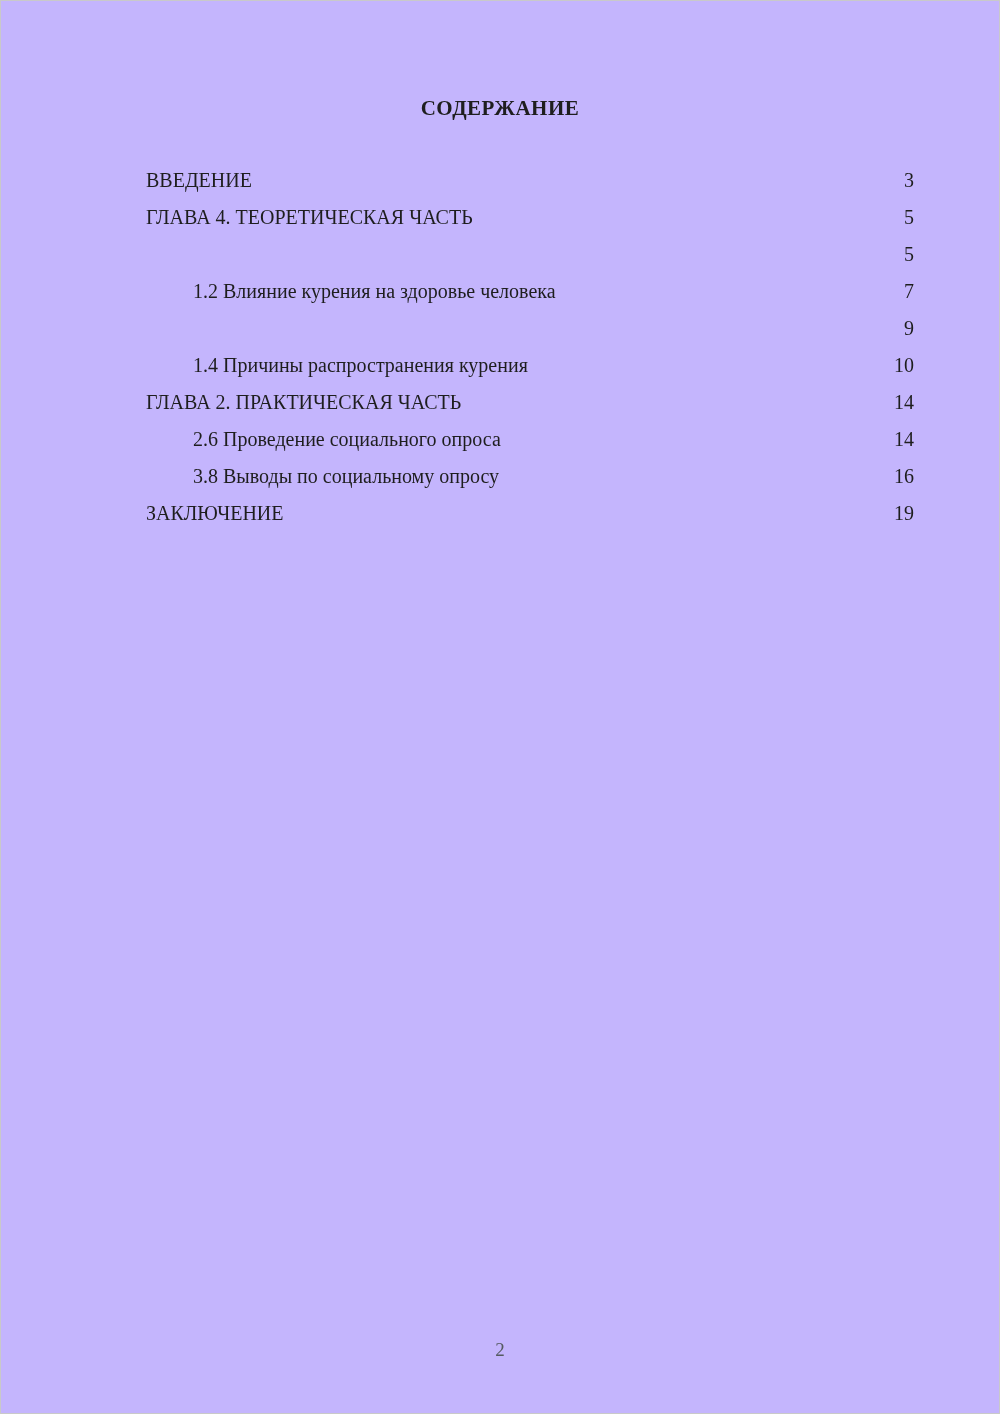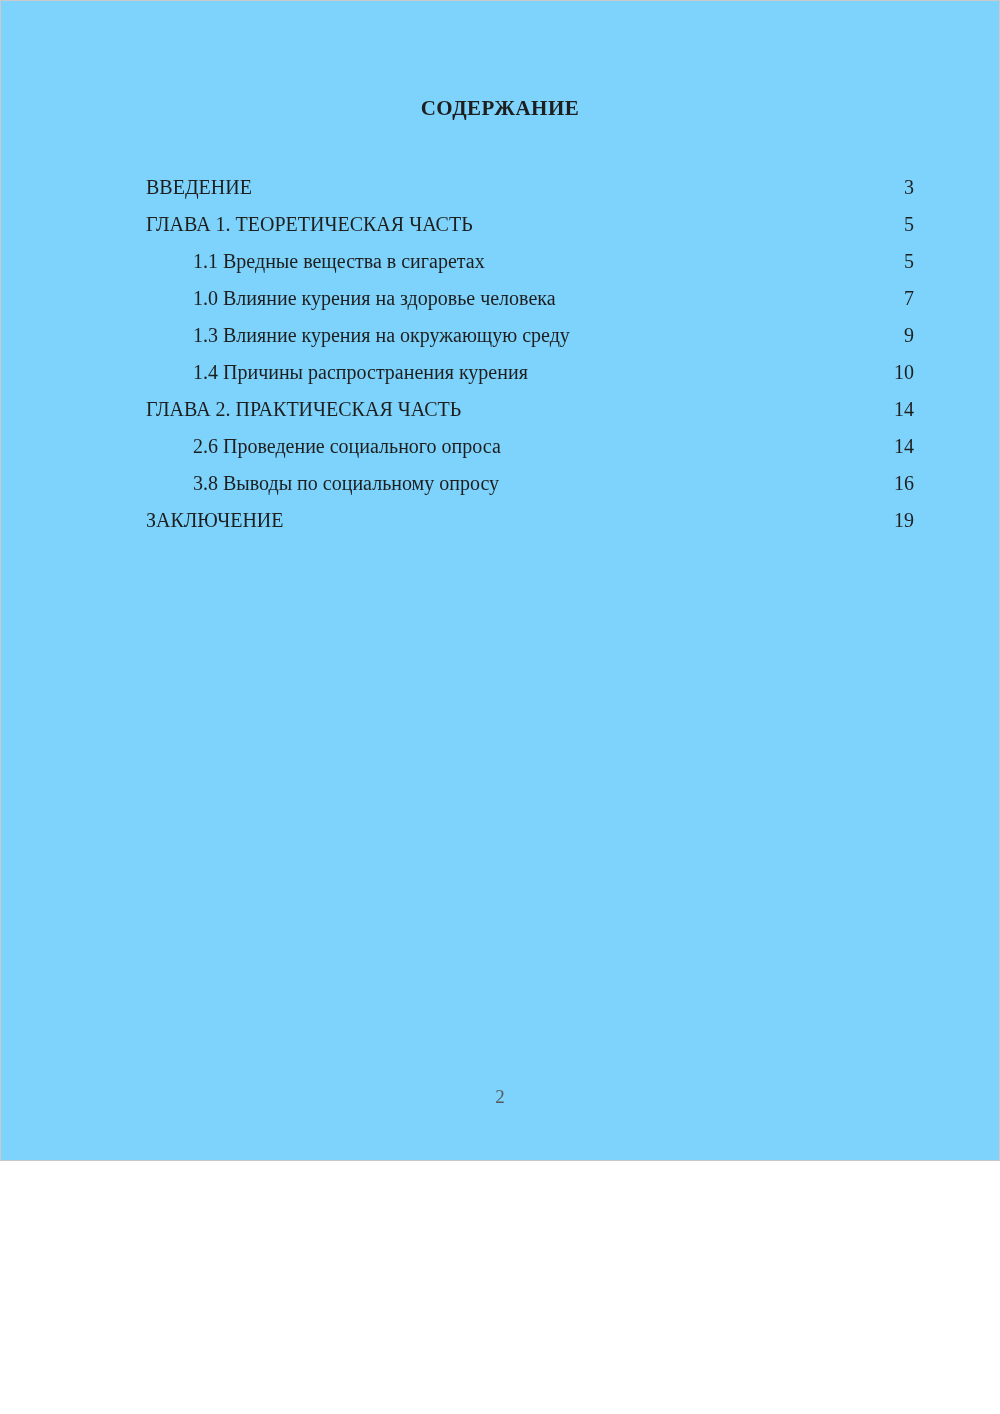--- a/index.html
+++ b/index.html
@@ -8,22 +8,22 @@
     width: 1000px;
     height: 1414px;
     background: #ffffff;
     font-family: "Liberation Serif", "DejaVu Serif", serif;
     color: #1e1e1e;
   }
 
   .page {
     position: relative;
     width: 1000px;
-    height: 1161px;
-    background: #7dd3fc;
+    height: 1414px;
+    background: #c4b5fd;
     border: 1px solid #c9c9c9;
     overflow: hidden;
   }
 
   .doc-title {
     margin-top: 95px;
     text-align: center;
     font-size: 21px;
     font-weight: bold;
     letter-spacing: 0.5px;
@@ -31,21 +31,21 @@
   }
 
   .toc {
     margin-top: 48px;
     padding-left: 145px;
     padding-right: 85px;
   }
 
   .toc-row {
     display: flex;
-    align-items: center;
+    align-items: flex-start;
     height: 37px;
     font-size: 20px;
     color: #1e1e1e;
   }
 
   .toc-row.indent .toc-label {
     padding-left: 47px;
   }
 
   .toc-label {
@@ -82,39 +82,37 @@
 
   <div class="toc">
 
     <div class="toc-row">
       <span class="toc-label">ВВЕДЕНИЕ</span>
       <span class="toc-fill"></span>
       <span class="toc-page">3</span>
     </div>
 
     <div class="toc-row">
-      <span class="toc-label">ГЛАВА 1. ТЕОРЕТИЧЕСКАЯ ЧАСТЬ</span>
+      <span class="toc-label">ГЛАВА 4. ТЕОРЕТИЧЕСКАЯ ЧАСТЬ</span>
       <span class="toc-fill"></span>
       <span class="toc-page">5</span>
     </div>
 
     <div class="toc-row indent">
-      <span class="toc-label">1.1 Вредные вещества в сигаретах</span>
       <span class="toc-fill"></span>
       <span class="toc-page">5</span>
     </div>
 
     <div class="toc-row indent">
-      <span class="toc-label">1.0 Влияние курения на здоровье человека</span>
+      <span class="toc-label">1.2 Влияние курения на здоровье человека</span>
       <span class="toc-fill"></span>
       <span class="toc-page">7</span>
     </div>
 
     <div class="toc-row indent">
-      <span class="toc-label">1.3 Влияние курения на окружающую среду</span>
       <span class="toc-fill"></span>
       <span class="toc-page">9</span>
     </div>
 
     <div class="toc-row indent">
       <span class="toc-label">1.4 Причины распространения курения</span>
       <span class="toc-fill"></span>
       <span class="toc-page">10</span>
     </div>
 

